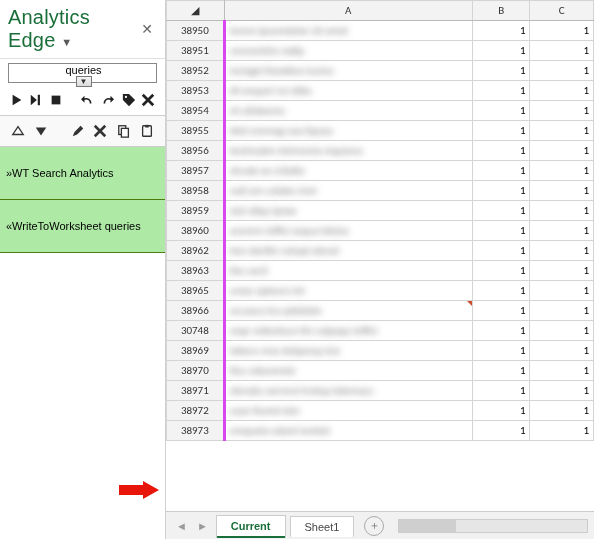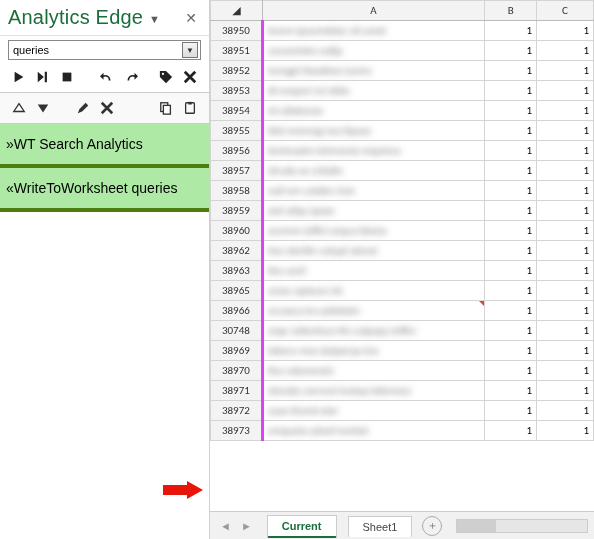--- a/index.html
+++ b/index.html
@@ -8,21 +8,21 @@
     font-size: 12px;
     background: #fff;
     width: 594px;
     height: 539px;
     overflow: hidden;
     position: relative;
   }
   .container { display: flex; height: 100%; }
   
   .sidebar {
-    width: 210px;
+    width: 166px;
     border-right: 1px solid #d0d0d0;
     background: #fff;
     display: flex;
     flex-direction: column;
     position: relative;
   }
   .pane-header {
     display: flex;
     align-items: center;
     padding: 6px 8px 2px 8px;
@@ -57,20 +57,21 @@
     width: 100%;
     height: 20px;
     border: 1px solid #888;
     background: #fff;
     display: flex;
     align-items: center;
     justify-content: space-between;
     padding: 0 2px 0 4px;
     font-size: 11px;
     cursor: pointer;
+    flex-direction: column;
   }
   .combo-btn {
     width: 16px;
     height: 16px;
     border: 1px solid #777;
     background: linear-gradient(#f4f4f4,#dcdcdc);
     display:flex;align-items:center;justify-content:center;
     font-size: 8px;
     color:#333;
   }
@@ -101,23 +102,23 @@
     display:flex;
     align-items:center;
     gap:2px;
   }
   .task-list {
     flex: 1;
     overflow: auto;
   }
   .task-item {
     background: #aeeaa6;
-    padding: 12px 6px;
-    font-size: 14px;
-    border-bottom: 4px solid #4d7c0f;
+    padding: 20px 6px;
+    font-size: 11px;
+    border-bottom: 1px solid #4d7c0f;
     cursor: pointer;
   }
   .red-arrow {
     position: absolute;
     bottom: 37px;
     right: 6px;
   }
   .red-arrow svg { width: 40px; height: 18px; }
   
   .sheet {
@@ -196,21 +197,20 @@
   .tab {
     padding: 4px 14px;
     background:#fff;
     border:1px solid #ccc;
     border-bottom:none;
     border-radius: 0 0 2px 2px;
     color:#444;
     cursor:pointer;
     position:relative;
     top:1px;
-    margin-left:7px;
   }
   .tab.active {
     color:#1a6e3a;
     font-weight:bold;
     border-bottom:2px solid #1a6e3a;
     background:#fff;
   }
   .tab-add {
     width:20px; height:20px;
     border:1px solid #aaa;

